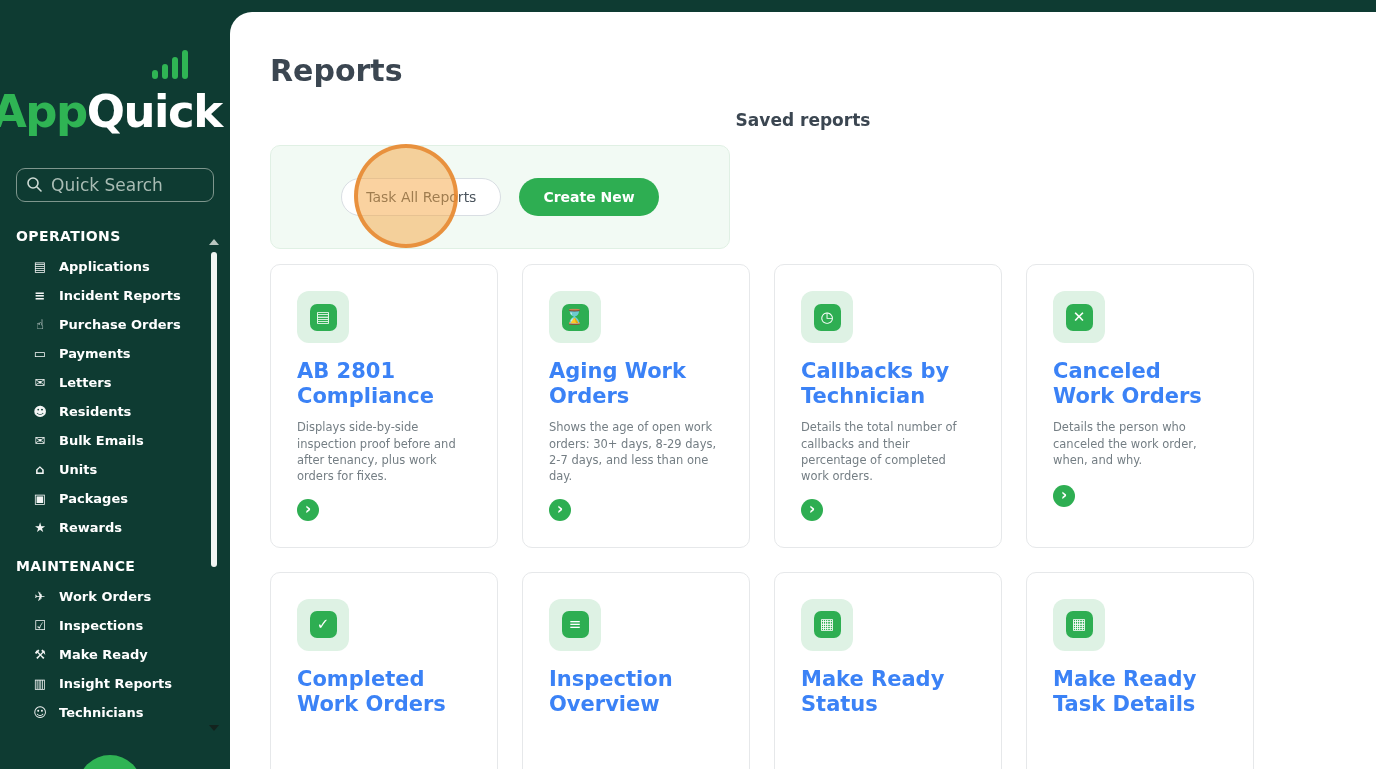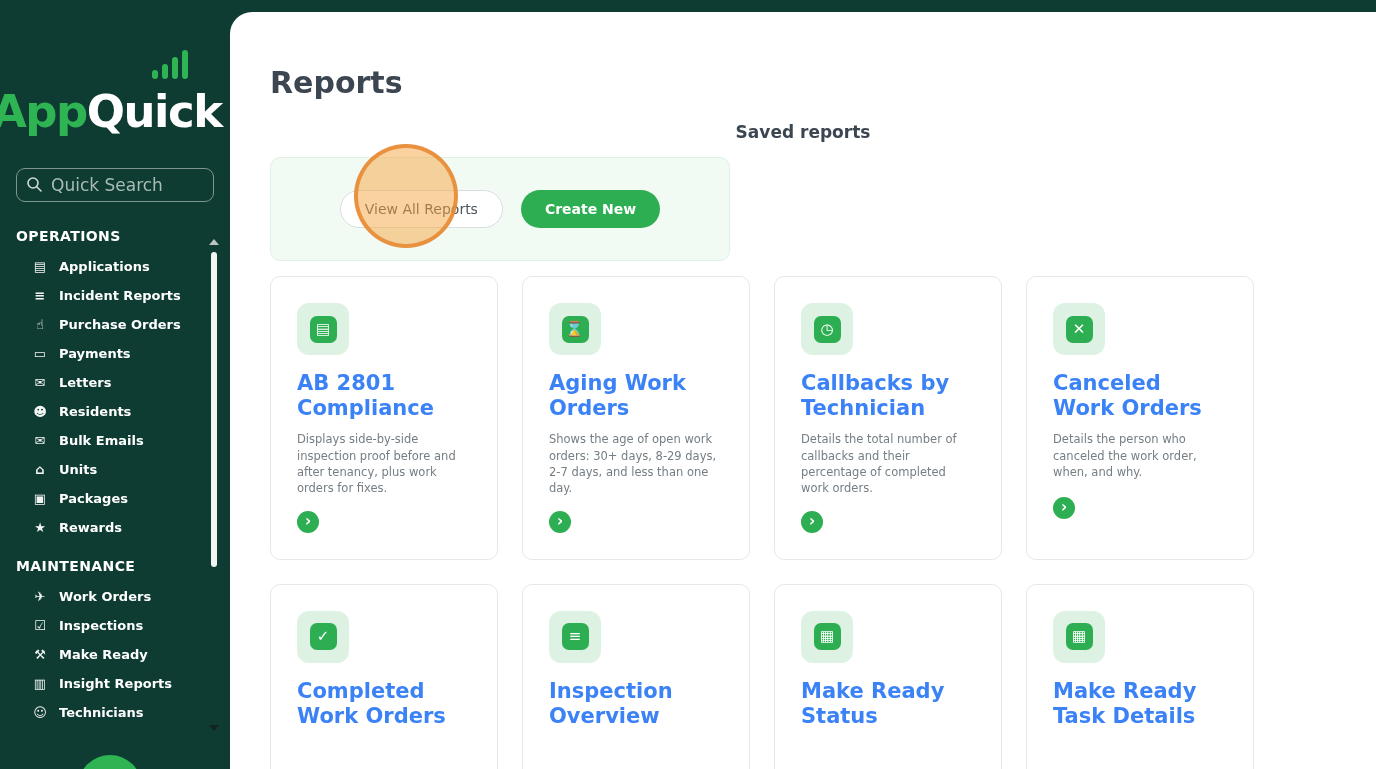--- a/index.html
+++ b/index.html
@@ -31,21 +31,21 @@
 
   .scroll-thumb { position:absolute; right:13px; top:252px; width:6px; height:315px; background:#f1f5f2; border-radius:3px; }
   .scroll-arrow-up { position:absolute; right:11px; top:239px; width:0; height:0;
       border-left:5px solid transparent; border-right:5px solid transparent; border-bottom:6px solid #b9c6c0; }
   .scroll-arrow-down { position:absolute; right:11px; top:725px; width:0; height:0;
       border-left:5px solid transparent; border-right:5px solid transparent; border-top:6px solid #13231e; }
   .fab { position:absolute; left:78px; top:755px; width:64px; height:64px; border-radius:50%; background:#2fb454; }
 
   
   .main { position:absolute; left:230px; top:12px; width:1146px; height:757px; background:#ffffff;
-      border-top-left-radius:22px; padding:42px 40px; overflow:hidden; z-index:1; }
+      border-top-left-radius:22px; padding:30px 40px; overflow:hidden; z-index:1; }
   .page-title { font-size:30px; font-weight:700; color:#3b4651; margin-top:10px; line-height:38px; }
   .section-heading { font-size:17px; font-weight:600; color:#3b4651; margin-top:18px; line-height:24px;text-align:center; }
   .saved-panel { width:460px; height:104px; background:#f2faf4; border:1px solid #e0f0e4; border-radius:10px;
       margin-top:13px; display:flex; align-items:center; justify-content:center; gap:18px; }
   .btn { height:38px; border-radius:20px; padding:0 24px; font-size:14px; font-family:inherit; cursor:pointer; }
   .btn-outline { background:#ffffff; border:1px solid #d9dee3; color:#4a545d; font-weight:500; }
   .btn-green { background:#2eae52; border:none; color:#ffffff; font-weight:600; }
   .click-highlight { position:absolute; left:124px; top:132px; width:104px; height:104px; border-radius:50%;
       background:rgba(245,166,66,0.50); border:4px solid rgba(230,134,45,0.85); pointer-events:none; z-index:3; }
 
@@ -160,21 +160,21 @@
     <div class="scroll-arrow-down"></div>
     <div class="fab"></div>
   </div>
 
   <div class="main">
 
     <div class="page-title">Reports</div>
     <div class="section-heading">Saved reports</div>
 
     <div class="saved-panel">
-      <button class="btn btn-outline">View All Reports</button>
+      <button class="btn btn-outline">Task All Reports</button>
       <button class="btn btn-green">Create New</button>
     </div>
 
     <div class="click-highlight"></div>
 
 
     <div class="cards-grid">
 
       <div class="card">
         <div class="card-icon-wrap">

